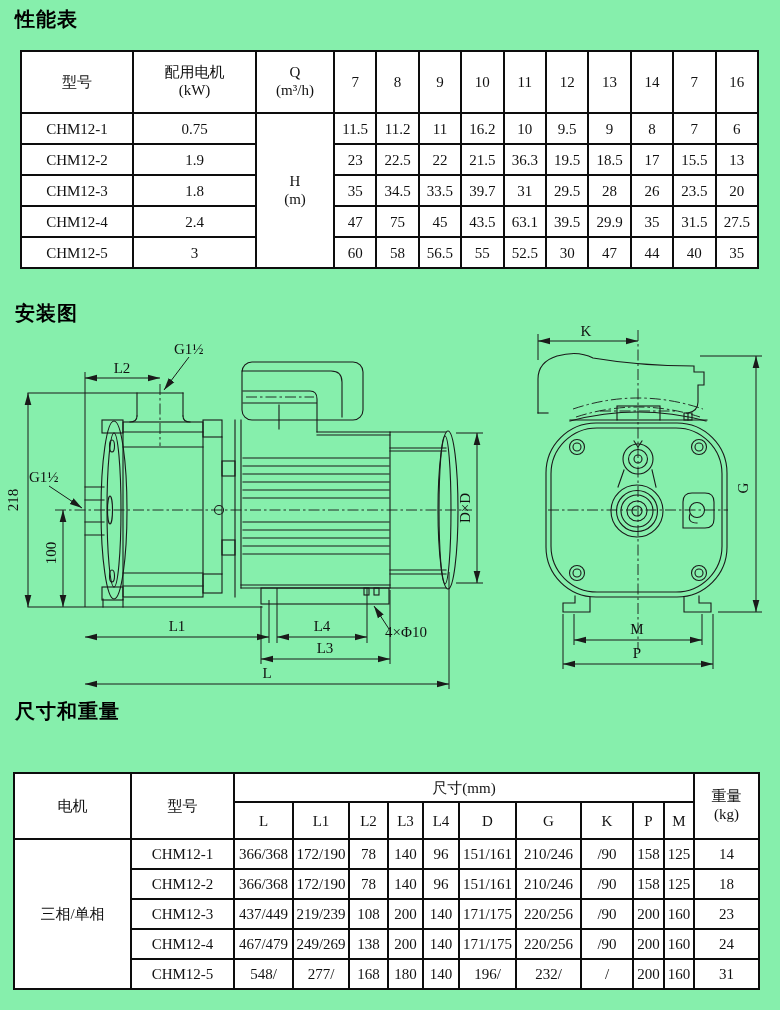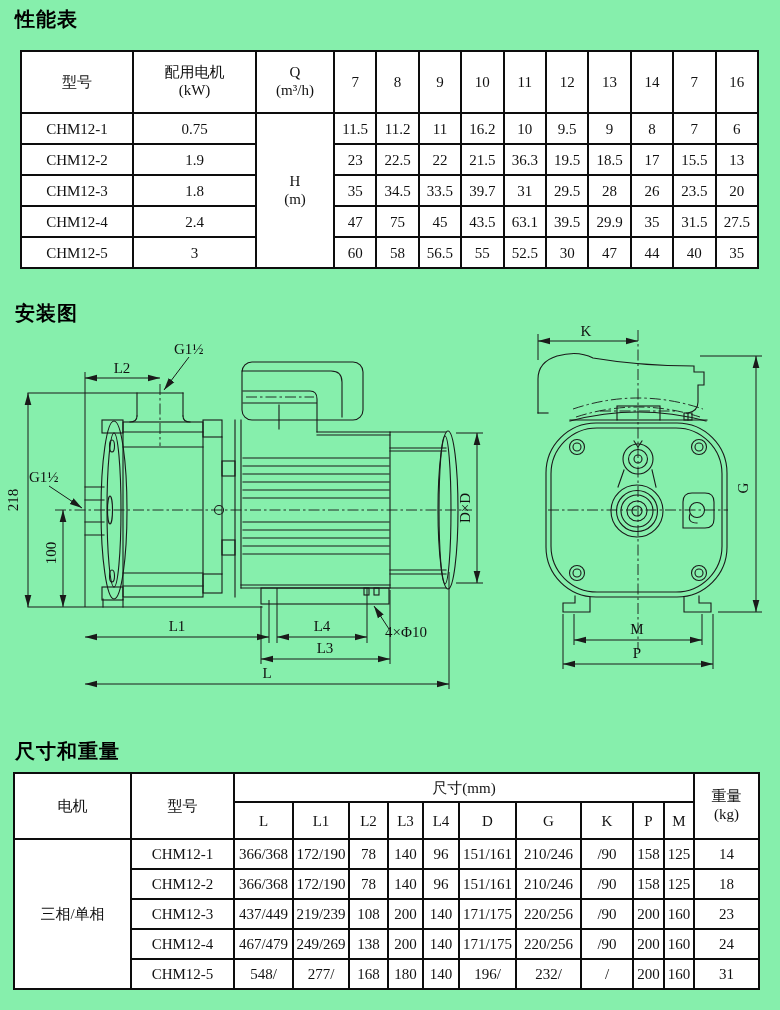--- a/index.html
+++ b/index.html
@@ -310,21 +310,21 @@
     </g>
 
     <g>
       <text x="586" y="336" text-anchor="middle">K</text>
       <text x="748" y="488" text-anchor="middle" transform="rotate(-90 748 488)">G</text>
       <text x="637" y="634" text-anchor="middle">M</text>
       <text x="637" y="658" text-anchor="middle">P</text>
     </g>
   </svg>
 
-  <div class="title" style="top:738px">尺寸和重量</div>
+  <div class="title" style="top:698px">尺寸和重量</div>
 
   <table id="dim-table">
     <colgroup>
       <col style="width:117px">
         <col style="width:103px">
         <col style="width:59px">
         <col style="width:56px">
       <col style="width:39px">
         <col style="width:35px">
         <col style="width:36px">

